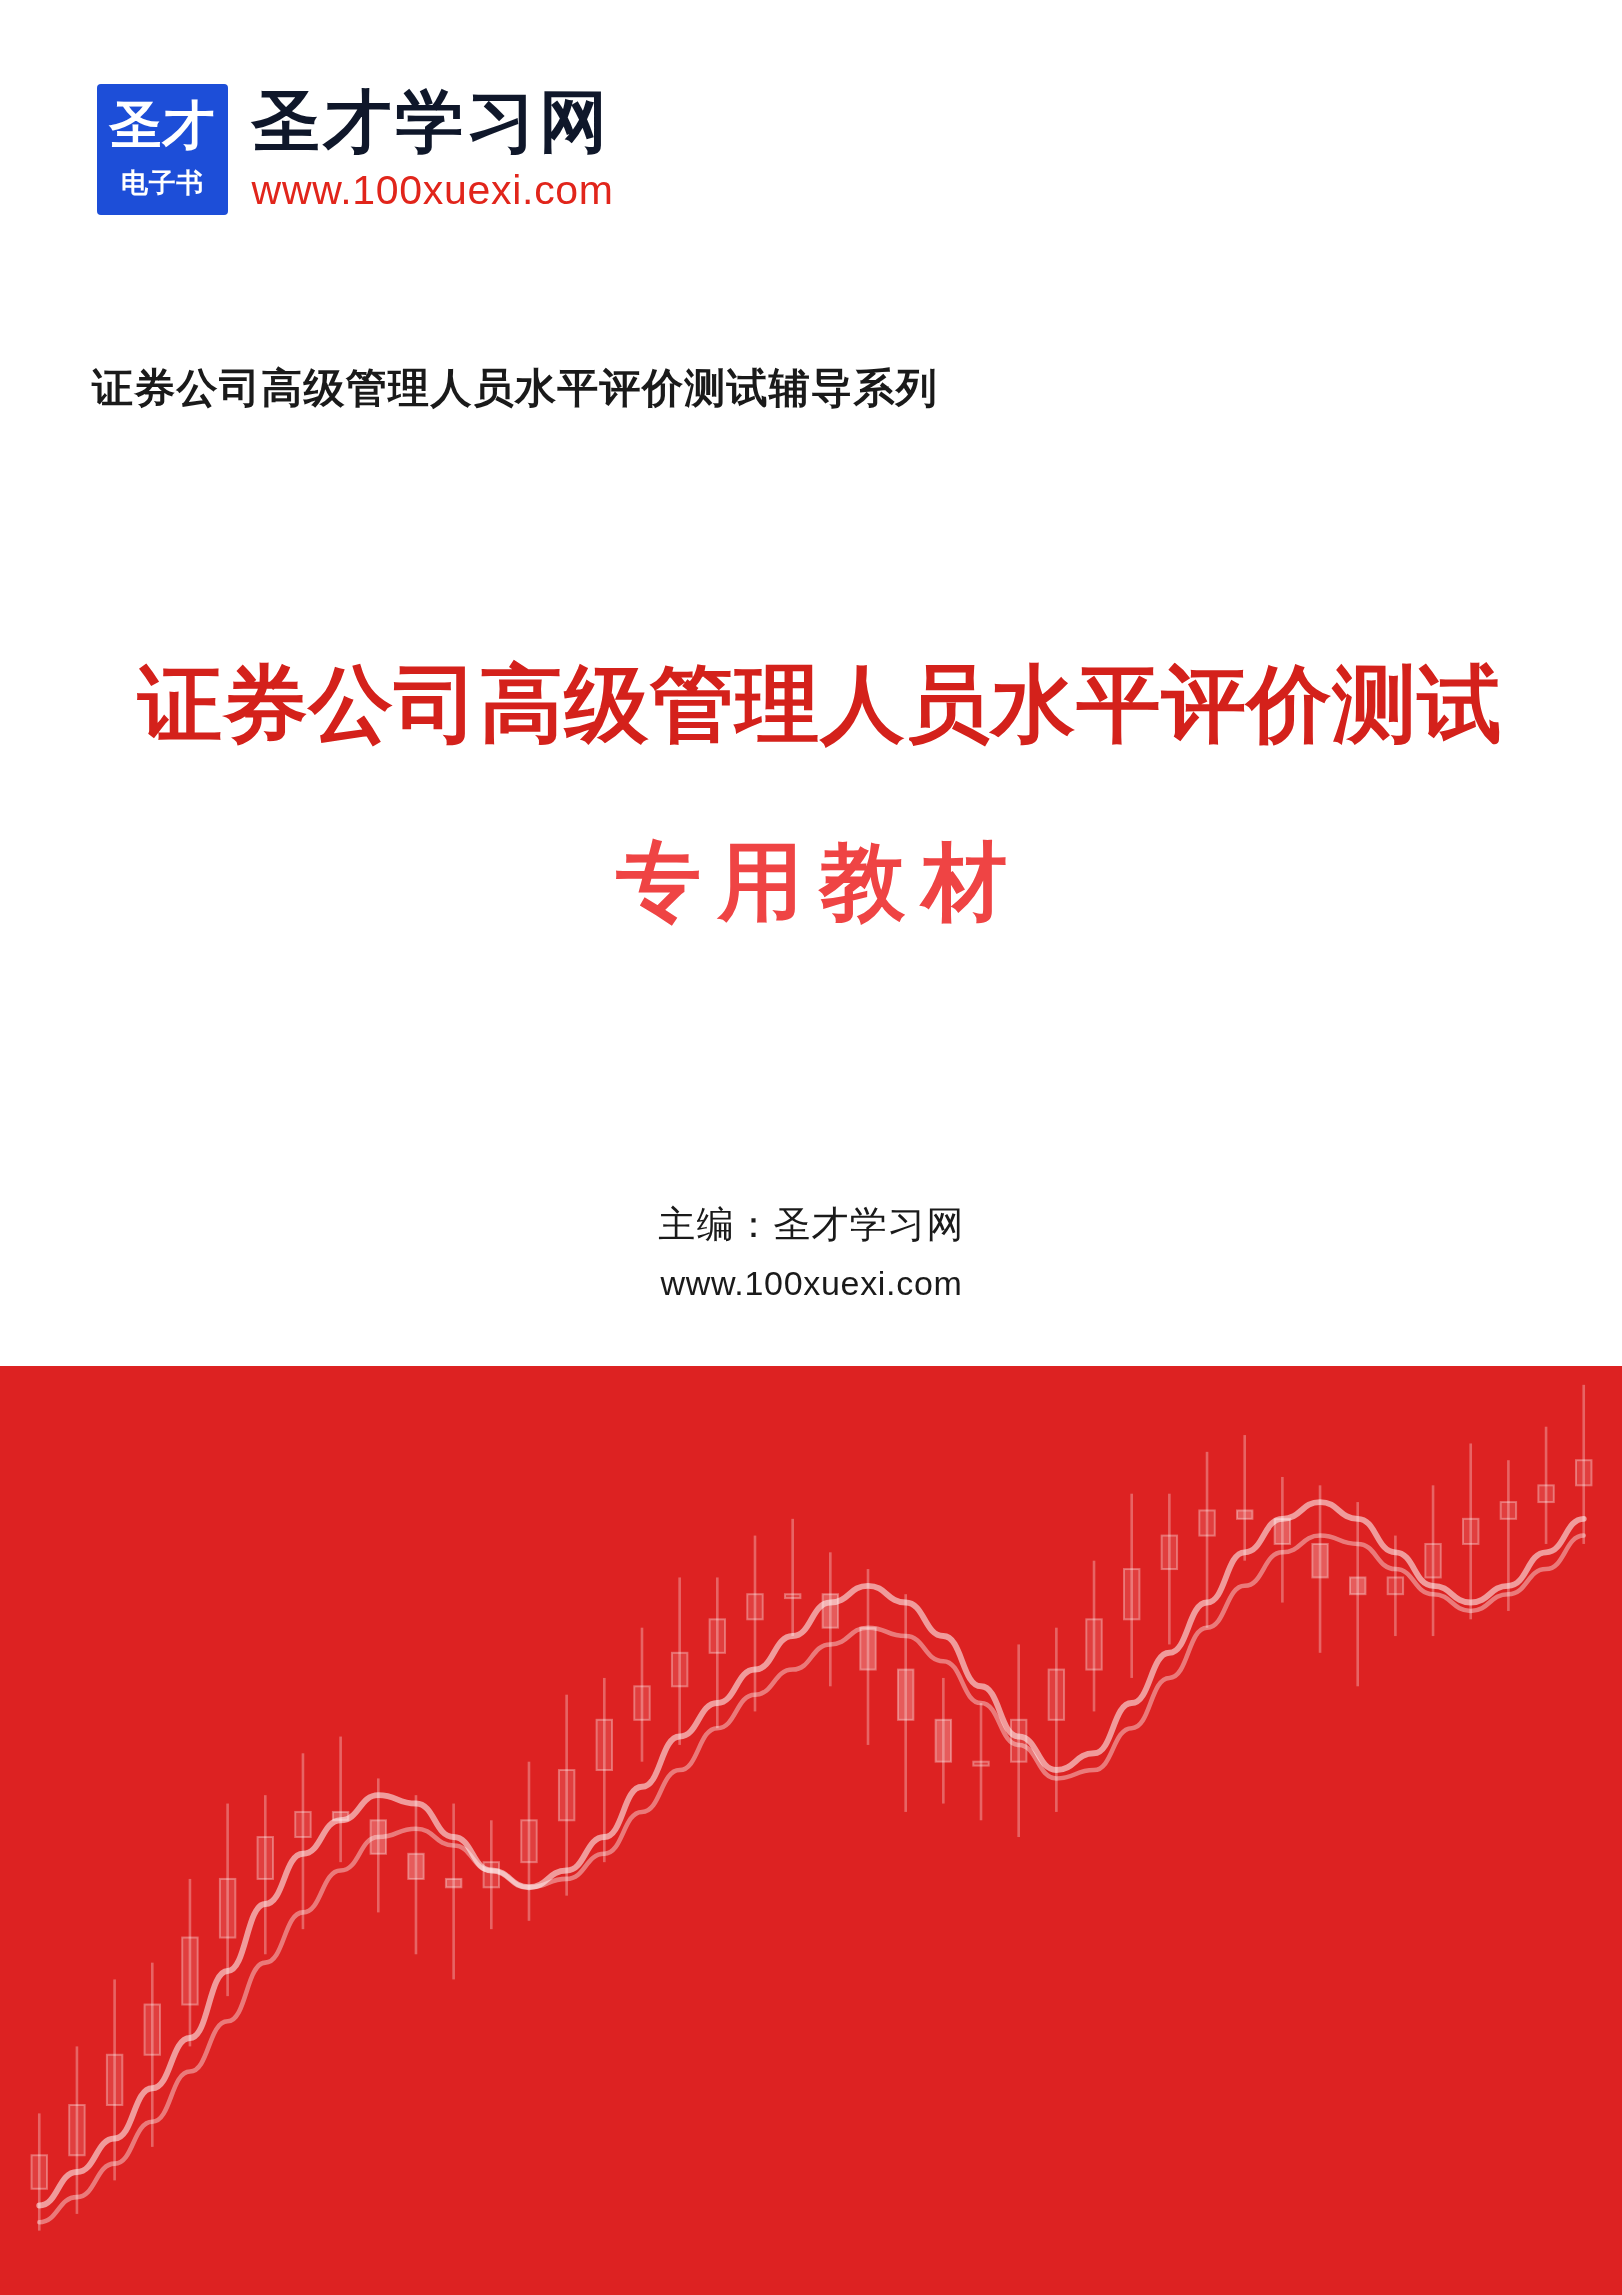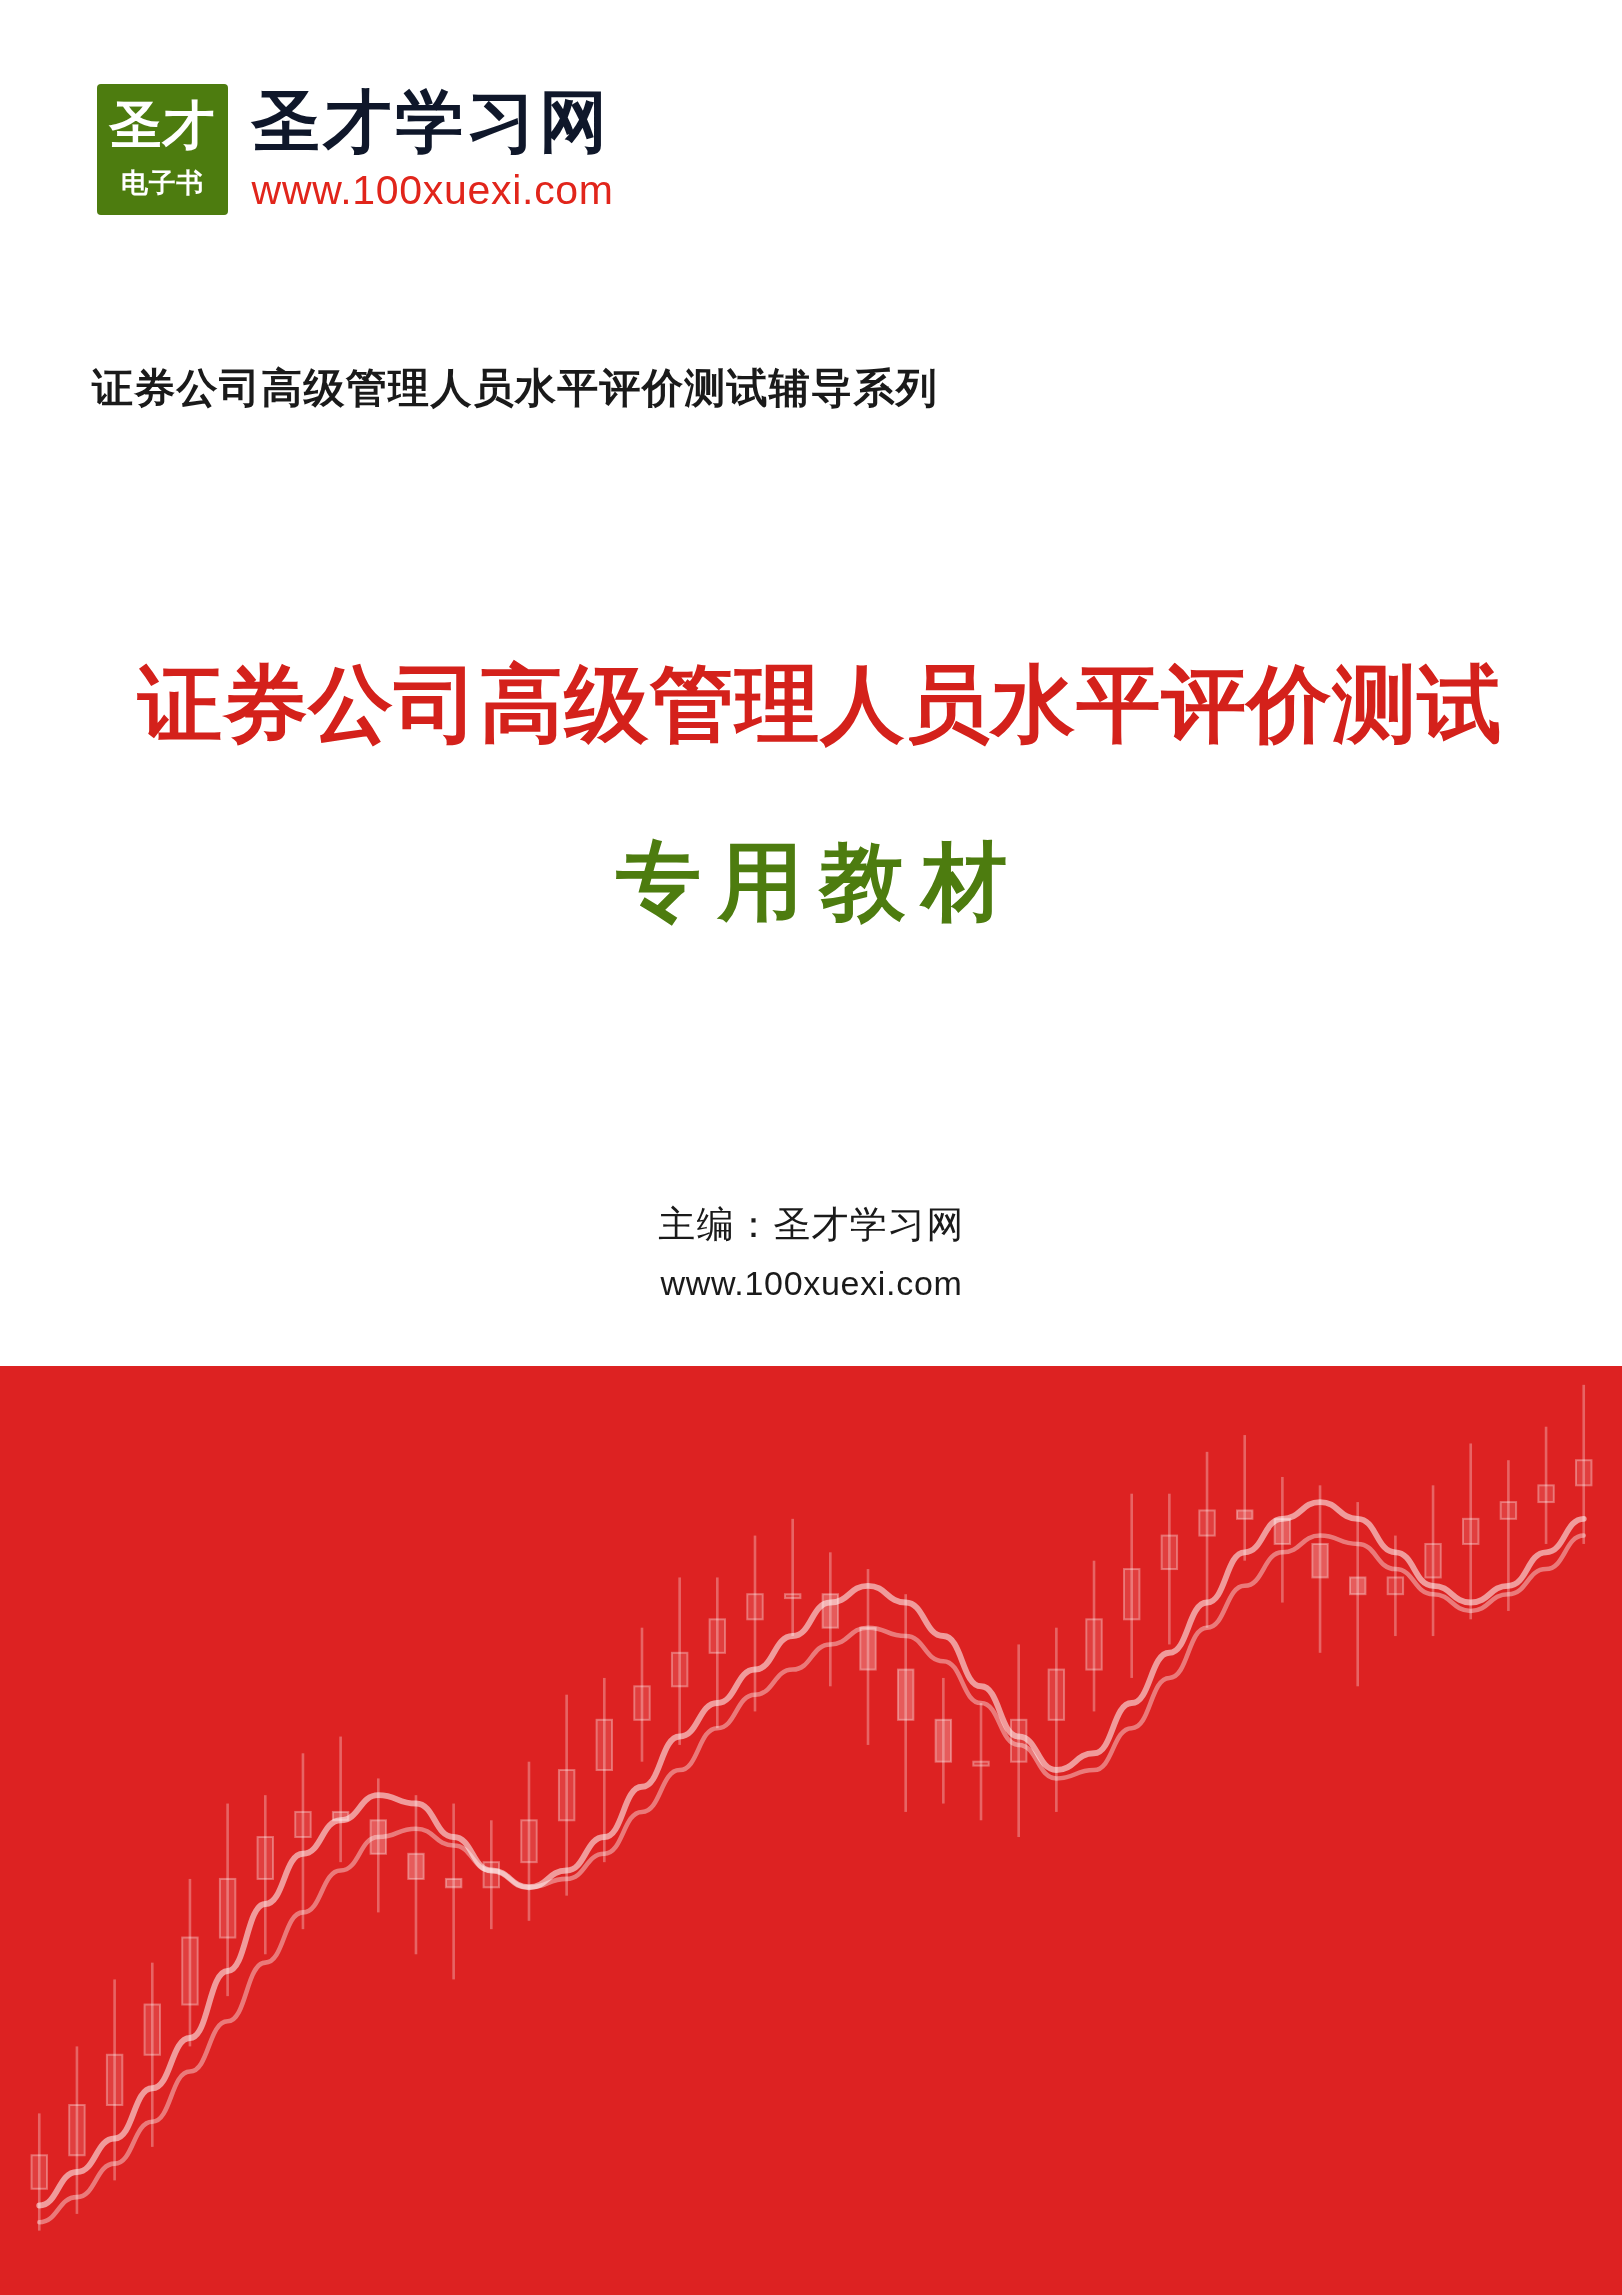--- a/index.html
+++ b/index.html
@@ -19,21 +19,21 @@
   .logo-wrap {
     position: absolute;
     left: 97px;
     top: 84px;
     display: flex;
     align-items: center;
   }
   .logo-mark {
     width: 131px;
     height: 131px;
-    background: #4d7c0f;
+    background: #1d4ed8;
     color: #ffffff;
     display: flex;
     flex-direction: column;
     align-items: center;
     justify-content: center;
     border-radius: 3.9px;
     box-sizing: border-box;
     padding: 5.2px 0;
   }
   .logo-mark .line1 {
@@ -94,21 +94,21 @@
     letter-spacing: 1.3px;
     line-height: 1.2;
     padding-left: 18px;
   }
   .sub-title {
     position: absolute;
     left: 0;
     right: 0;
     top: 831px;
     text-align: center;
-    color: #4d7c0f;
+    color: #ef4444;
     font-size: 85px;
     font-weight: bold;
     letter-spacing: 17px;
     text-indent: 17px;
     line-height: 1.2;
   }
 
   
   .editor-block {
     position: absolute;

